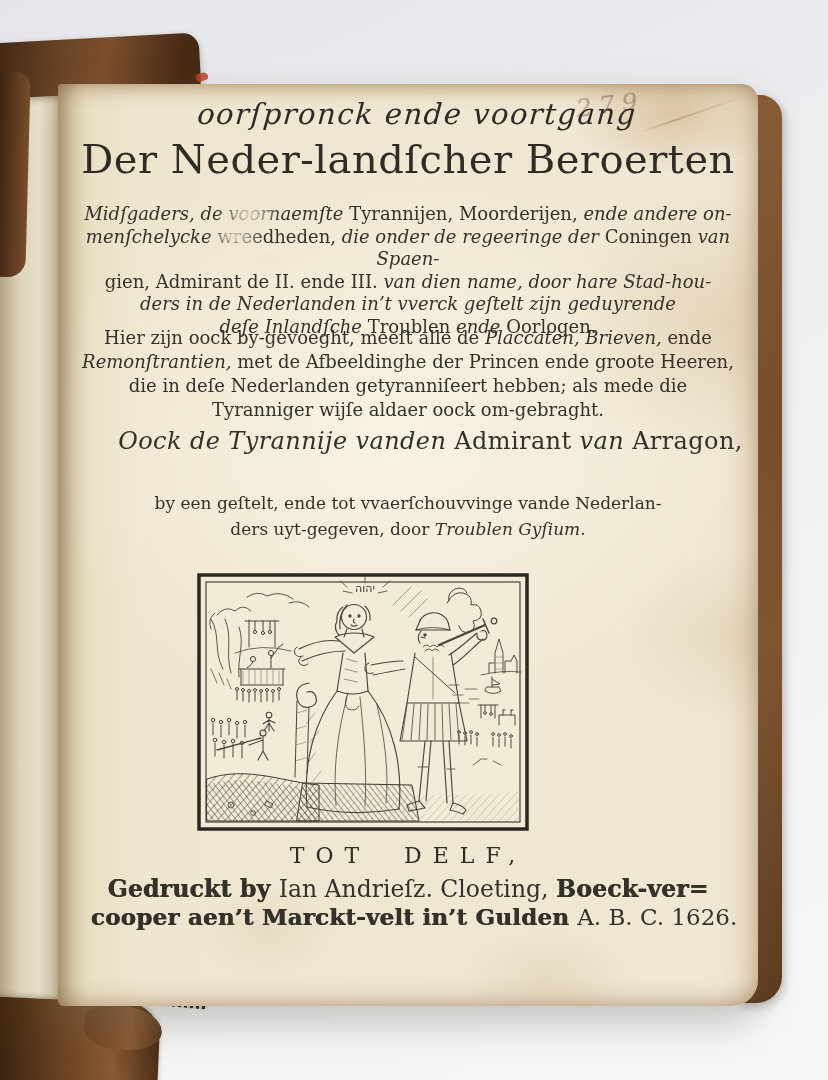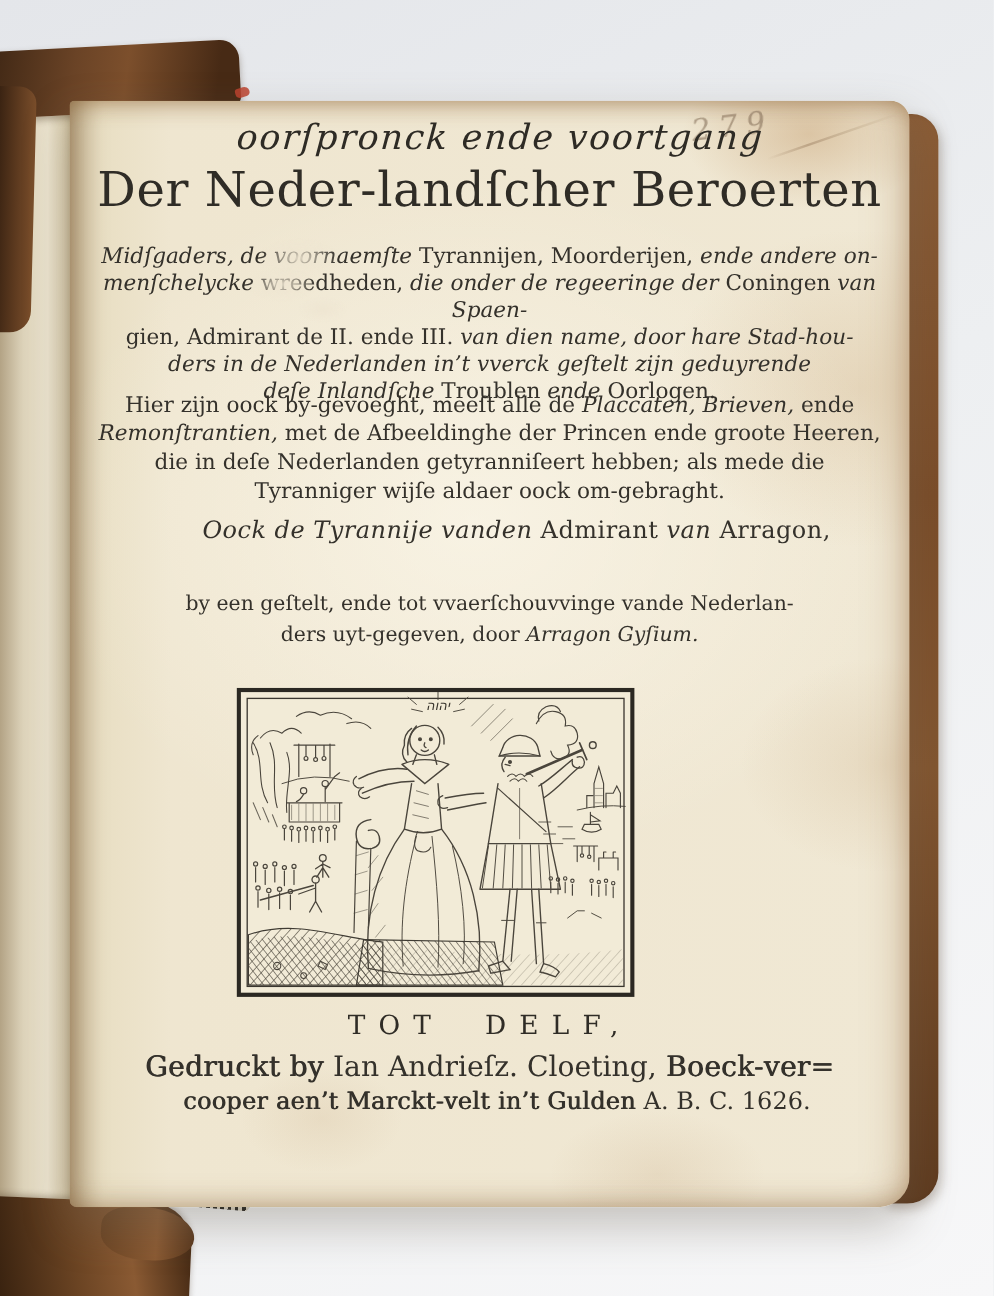--- a/index.html
+++ b/index.html
@@ -55,39 +55,39 @@
       0 16px 36px rgba(110,100,85,.35);}
   .pencil-note{position:absolute;left:518px;top:6px;font-size:25px;font-style:italic;
     color:rgba(125,104,82,.55);letter-spacing:7px;transform:rotate(-7deg);filter:blur(.4px);}
   .script-line{position:absolute;left:0;right:0;top:13px;text-align:center;font-size:29px;
     font-style:italic;letter-spacing:1.5px;transform:skewX(-4deg);color:#2e2b25;padding-left:18px;}
   .title{position:absolute;left:0;right:0;top:52px;text-align:center;font-size:40px;
     letter-spacing:.5px;color:#2f2c26;}
   .para{position:absolute;left:0;right:0;text-align:center;}
   .tline{display:block;}
   .seg-i{font-style:italic;}
-  .seg-b{font-weight:400;letter-spacing:.2px;text-shadow:.6px 0 0 currentColor;}
+  .seg-b{font-weight:700;letter-spacing:.2px;text-shadow:.6px 0 0 currentColor;}
   .para-1{top:119px;font-size:18px;line-height:22.5px;}
   .para-2{top:242px;font-size:18px;line-height:24px;}
-  .para-3{top:342px;font-size:20px;line-height:31px;letter-spacing:.4px;margin-left:45px;}
+  .para-3{top:342px;font-size:24px;line-height:31px;letter-spacing:.4px;margin-left:45px;}
   .para-4{top:406px;}
   .uvt-lg{font-size:24px;line-height:29px;}
   .uvt-sm{font-size:17px;line-height:26px;}
   .smudge{position:absolute;pointer-events:none;filter:blur(1.5px);
     background:radial-gradient(closest-side,rgba(238,229,209,.97),rgba(238,229,209,0));}
   .s1{left:158px;top:116px;width:66px;height:30px;}
   .s2{left:148px;top:140px;width:58px;height:26px;}
   .s3{left:192px;top:164px;width:38px;height:20px;}
-  .woodcut{position:absolute;left:139px;top:489px;width:332px;height:258px;font-style:italic;}
+  .woodcut{position:absolute;left:139px;top:489px;width:332px;height:258px;}
   .woodcut svg{display:block;}
   .place-line{position:absolute;left:0;right:0;top:759px;text-align:center;font-size:22px;
     letter-spacing:11px;word-spacing:16px;color:#2f2c26;}
   .imprint{top:791px;}
   .imp-lg{font-size:23.5px;line-height:29px;}
-  .imp-sm{font-size:20px;line-height:26px;padding-left:12px;}
+  .imp-sm{font-size:23px;line-height:26px;padding-left:12px;}
 </style>
 </head>
 <body>
 
 <div class="photo">
   <div class="flyleaf"></div>
   <div class="leather-top"></div>
   <div class="leather-left"></div>
   <div class="leather-bottom"></div>
   <div class="leather-bump"></div>
@@ -110,21 +110,21 @@
         <div class="tline"><span class="seg seg-r">Hier zijn oock by-gevoeght, meeſt alle de </span><span class="seg seg-i">Placcaten, Brieven, </span><span class="seg seg-r">ende</span></div>
         <div class="tline"><span class="seg seg-i">Remonſtrantien, </span><span class="seg seg-r">met de Afbeeldinghe der Princen ende groote Heeren,</span></div>
         <div class="tline"><span class="seg seg-r">die in deſe Nederlanden getyranniſeert hebben; als mede die</span></div>
         <div class="tline"><span class="seg seg-r">Tyranniger wijſe aldaer oock om-gebraght.</span></div>
       </div>
     <div class="para para-3">
         <div class="tline"><span class="seg seg-i">Oock de Tyrannije vanden </span><span class="seg seg-r">Admirant </span><span class="seg seg-i">van </span><span class="seg seg-r">Arragon,</span></div>
       </div>
     <div class="para para-4">
         <div class="tline uvt-sm"><span class="seg seg-r">by een geſtelt, ende tot vvaerſchouvvinge vande Nederlan-</span></div>
-        <div class="tline uvt-sm"><span class="seg seg-r">ders uyt-gegeven, door </span><span class="seg seg-i">Arragon Gyſium.</span></div>
+        <div class="tline uvt-sm"><span class="seg seg-r">ders uyt-gegeven, door </span><span class="seg seg-i">Troublen Gyſium.</span></div>
       </div>
 
     <div class="smudge s1"></div>
     <div class="smudge s2"></div>
     <div class="smudge s3"></div>
 
     <div class="woodcut">
       <svg width="332" height="258" viewBox="0 0 332 258" stroke="#4a453c" fill="none" stroke-width="1" stroke-linecap="round">
         <defs>
           <pattern id="hx" width="6" height="6" patternUnits="userSpaceOnUse" patternTransform="rotate(42)">

